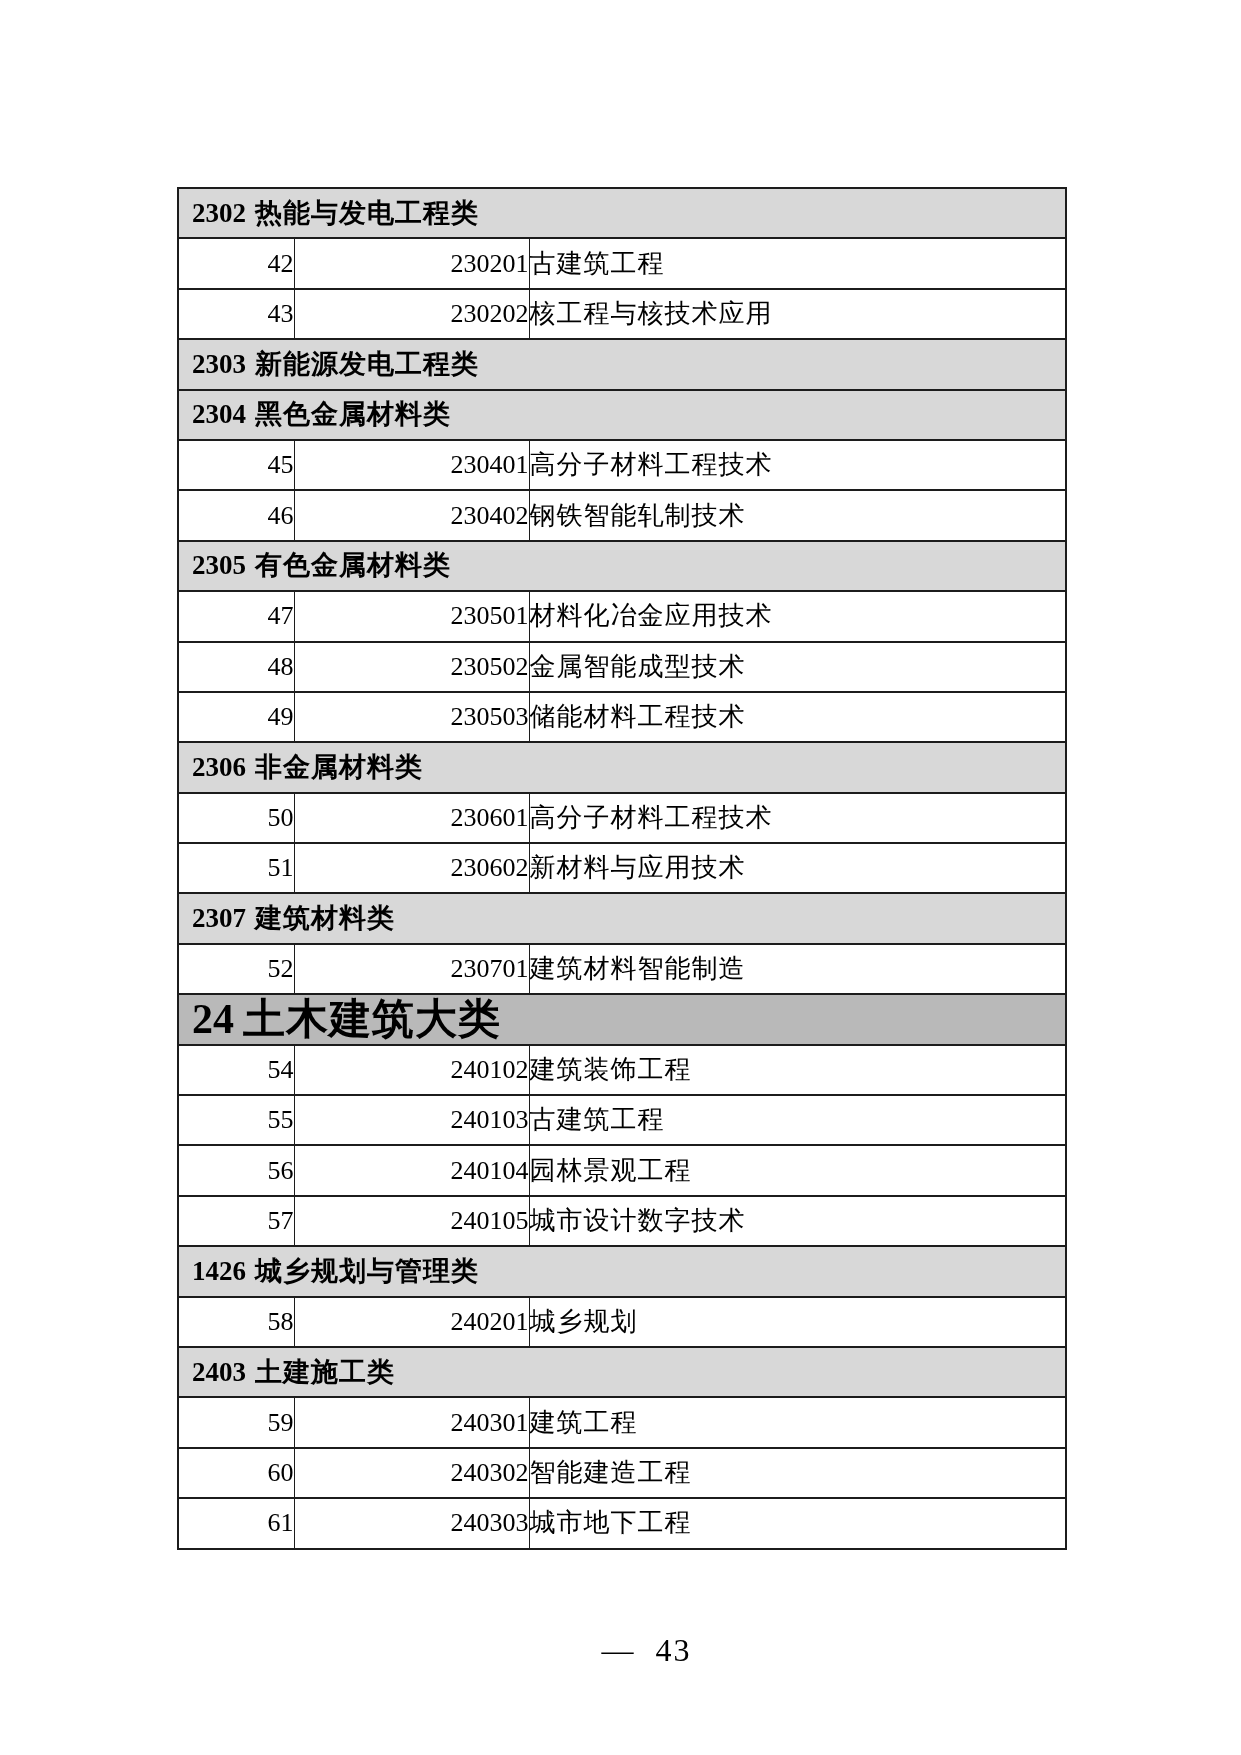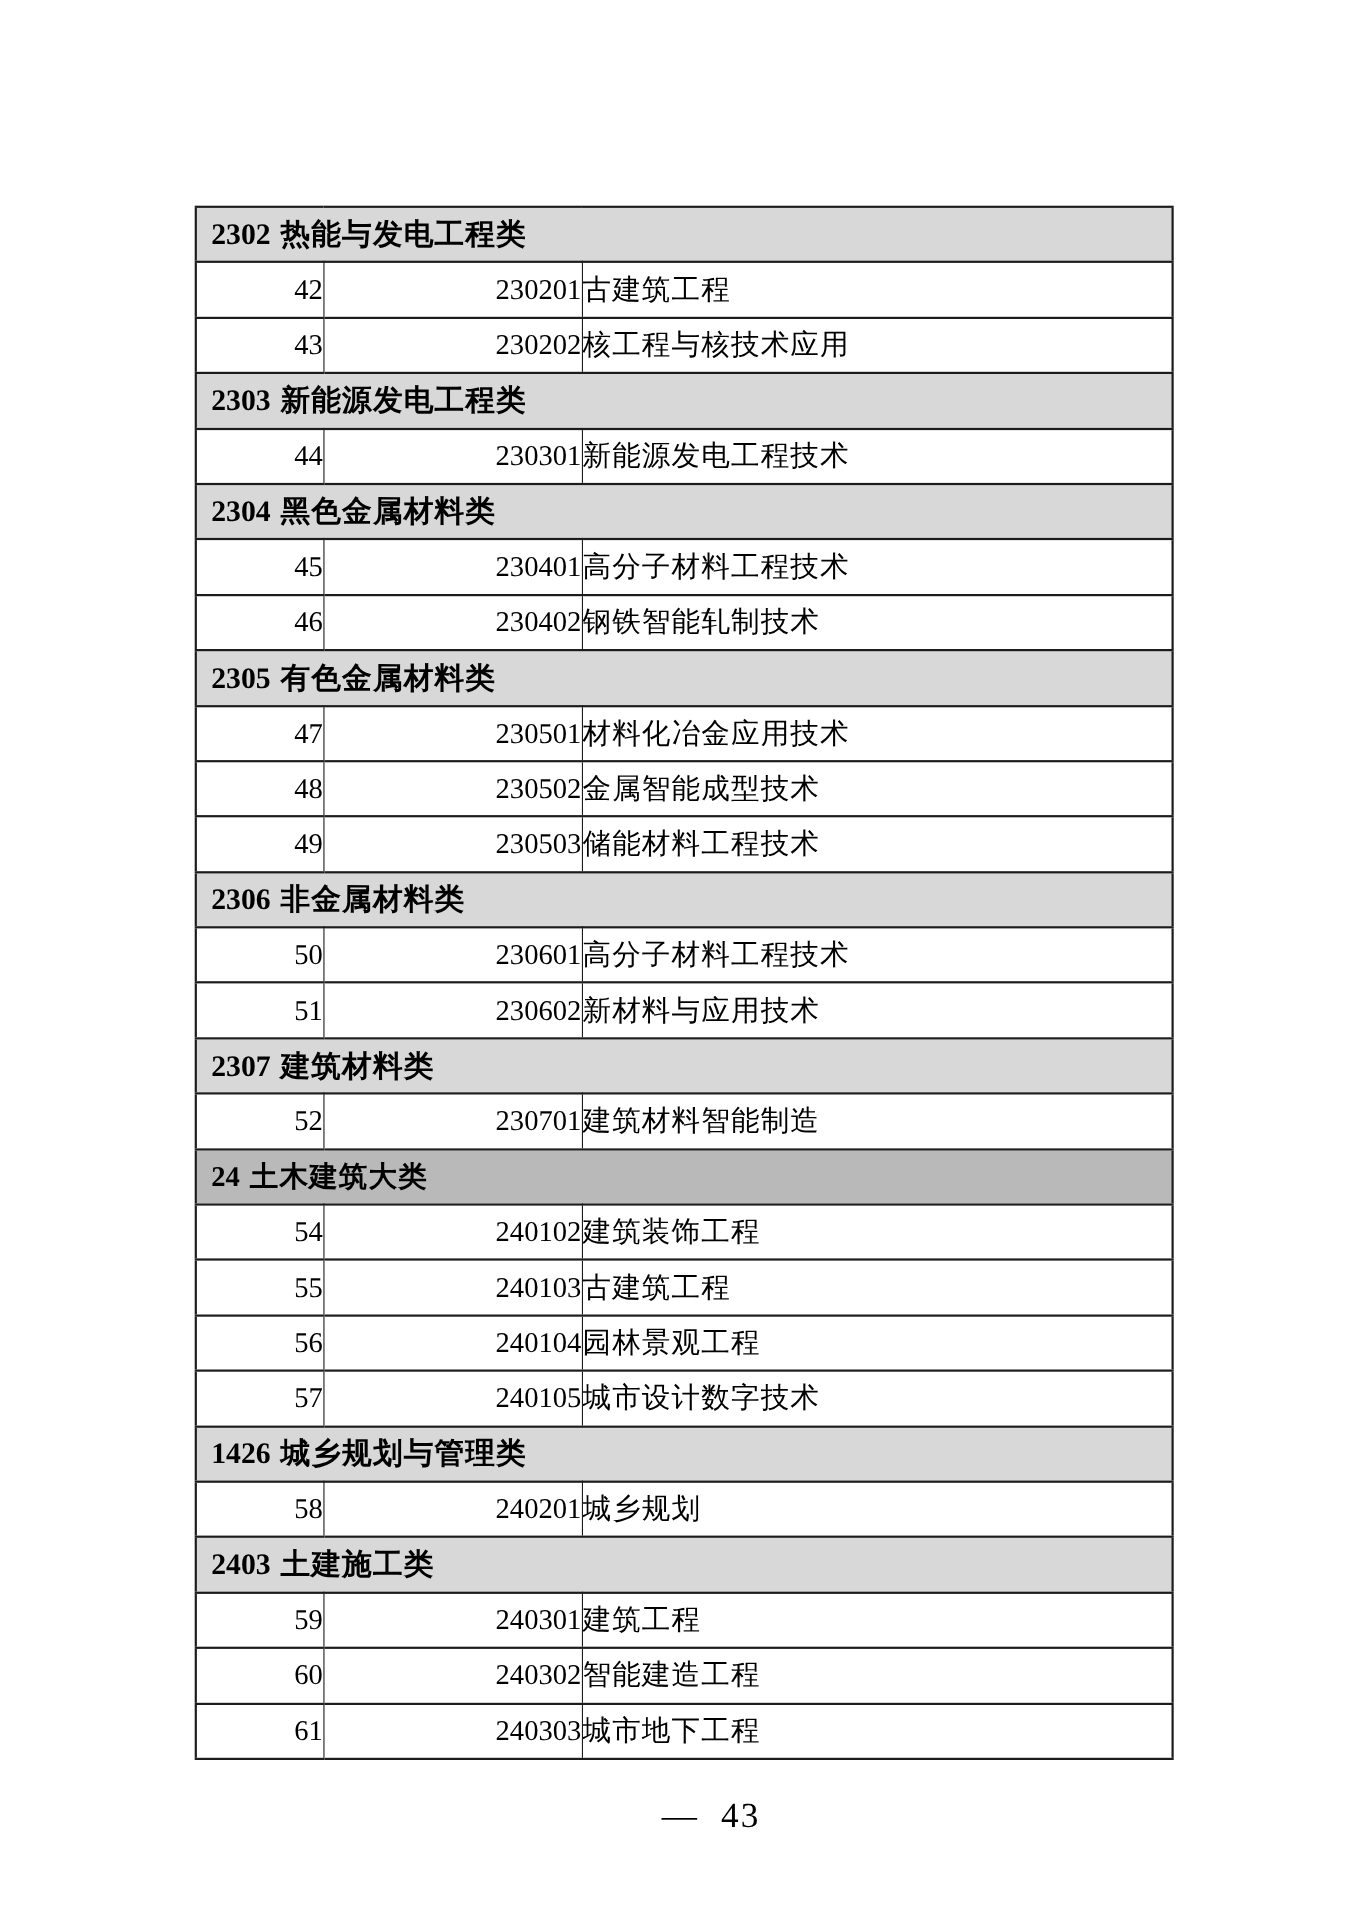--- a/index.html
+++ b/index.html
@@ -52,21 +52,21 @@
     text-align: left;
     padding-left: 13px;
     font-size: 27px;
     letter-spacing: 1px;
   }
   tr.major-category-row td {
     background: #b9b9b9;
     font-weight: bold;
     text-align: left;
     padding-left: 13px;
-    font-size: 26px;
+    font-size: 42px;
     letter-spacing: 1px;
   }
   .code-part {
     margin-right: 9px;
     letter-spacing: 0;
   }
   .page-number {
     position: absolute;
     left: 0;
     top: 1632px;
@@ -100,25 +100,20 @@
           <td class="cell-name">古建筑工程</td>
         </tr>
         <tr class="major-row">
           <td class="cell-serial">43</td>
           <td class="cell-code">230202</td>
           <td class="cell-name">核工程与核技术应用</td>
         </tr>
         <tr class="category-row">
           <td colspan="3"><span class="code-part">2303</span><span>新能源发电工程类</span></td>
         </tr>
-        <tr class="major-row">
-          <td class="cell-serial">44</td>
-          <td class="cell-code">230301</td>
-          <td class="cell-name">新能源发电工程技术</td>
-        </tr>
         <tr class="category-row">
           <td colspan="3"><span class="code-part">2304</span><span>黑色金属材料类</span></td>
         </tr>
         <tr class="major-row">
           <td class="cell-serial">45</td>
           <td class="cell-code">230401</td>
           <td class="cell-name">高分子材料工程技术</td>
         </tr>
         <tr class="major-row">
           <td class="cell-serial">46</td>

